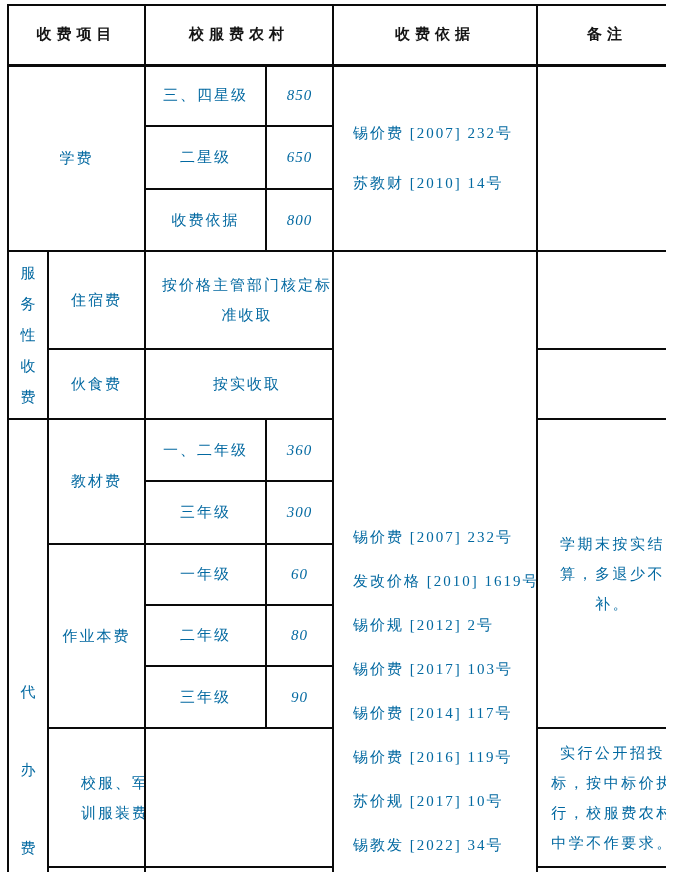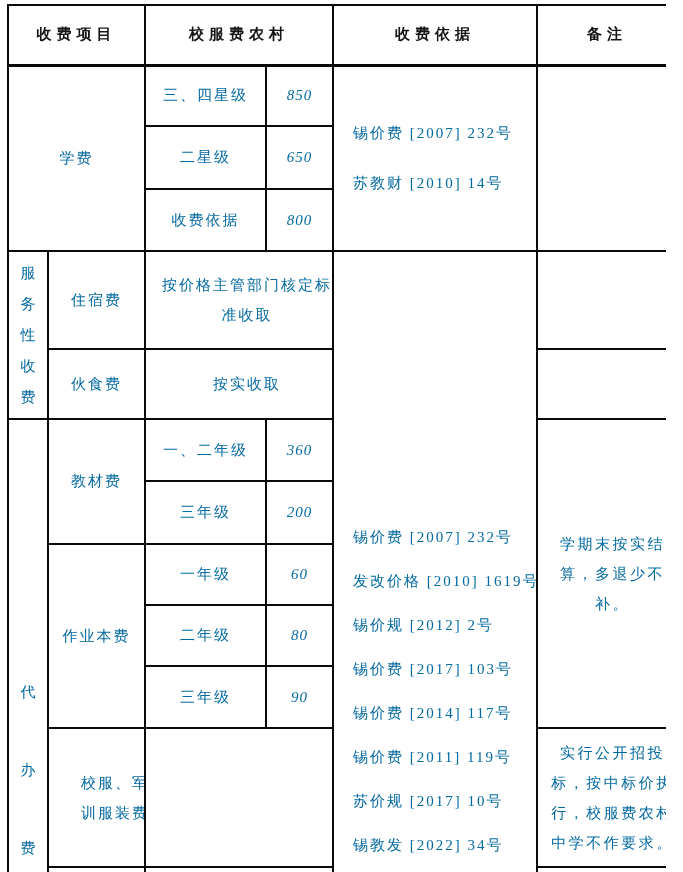--- a/index.html
+++ b/index.html
@@ -99,21 +99,21 @@
         <td colspan="2" class="standard-cell">
             <div class="line">按价格主管部门核定标</div>
             <div class="line">准收取</div>
           </td>
         <td rowspan="9" class="basis-main">
             <div class="line">锡价费 [2007] 232号</div>
             <div class="line">发改价格 [2010] 1619号</div>
             <div class="line">锡价规 [2012] 2号</div>
             <div class="line">锡价费 [2017] 103号</div>
             <div class="line">锡价费 [2014] 117号</div>
-            <div class="line">锡价费 [2011] 119号</div>
+            <div class="line">锡价费 [2016] 119号</div>
             <div class="line">苏价规 [2017] 10号</div>
             <div class="line">锡教发 [2022] 34号</div>
           </td>
         <td></td>
       </tr>
       <tr style="height:70px">
         <td>伙食费</td>
         <td colspan="2" class="standard-cell">
             <div class="line">按实收取</div>
           </td>
@@ -132,21 +132,21 @@
         <td>一、二年级</td>
         <td class="num">360</td>
         <td rowspan="5" class="remark-cell">
             <div class="line">学期末按实结</div>
             <div class="line">算，多退少不</div>
             <div class="line">补。</div>
           </td>
       </tr>
       <tr style="height:63px">
         <td>三年级</td>
-        <td class="num">200</td>
+        <td class="num">300</td>
       </tr>
       <tr style="height:61px">
         <td rowspan="3">作业本费</td>
         <td>一年级</td>
         <td class="num">60</td>
       </tr>
       <tr style="height:61px">
         <td>二年级</td>
         <td class="num">80</td>
       </tr>

